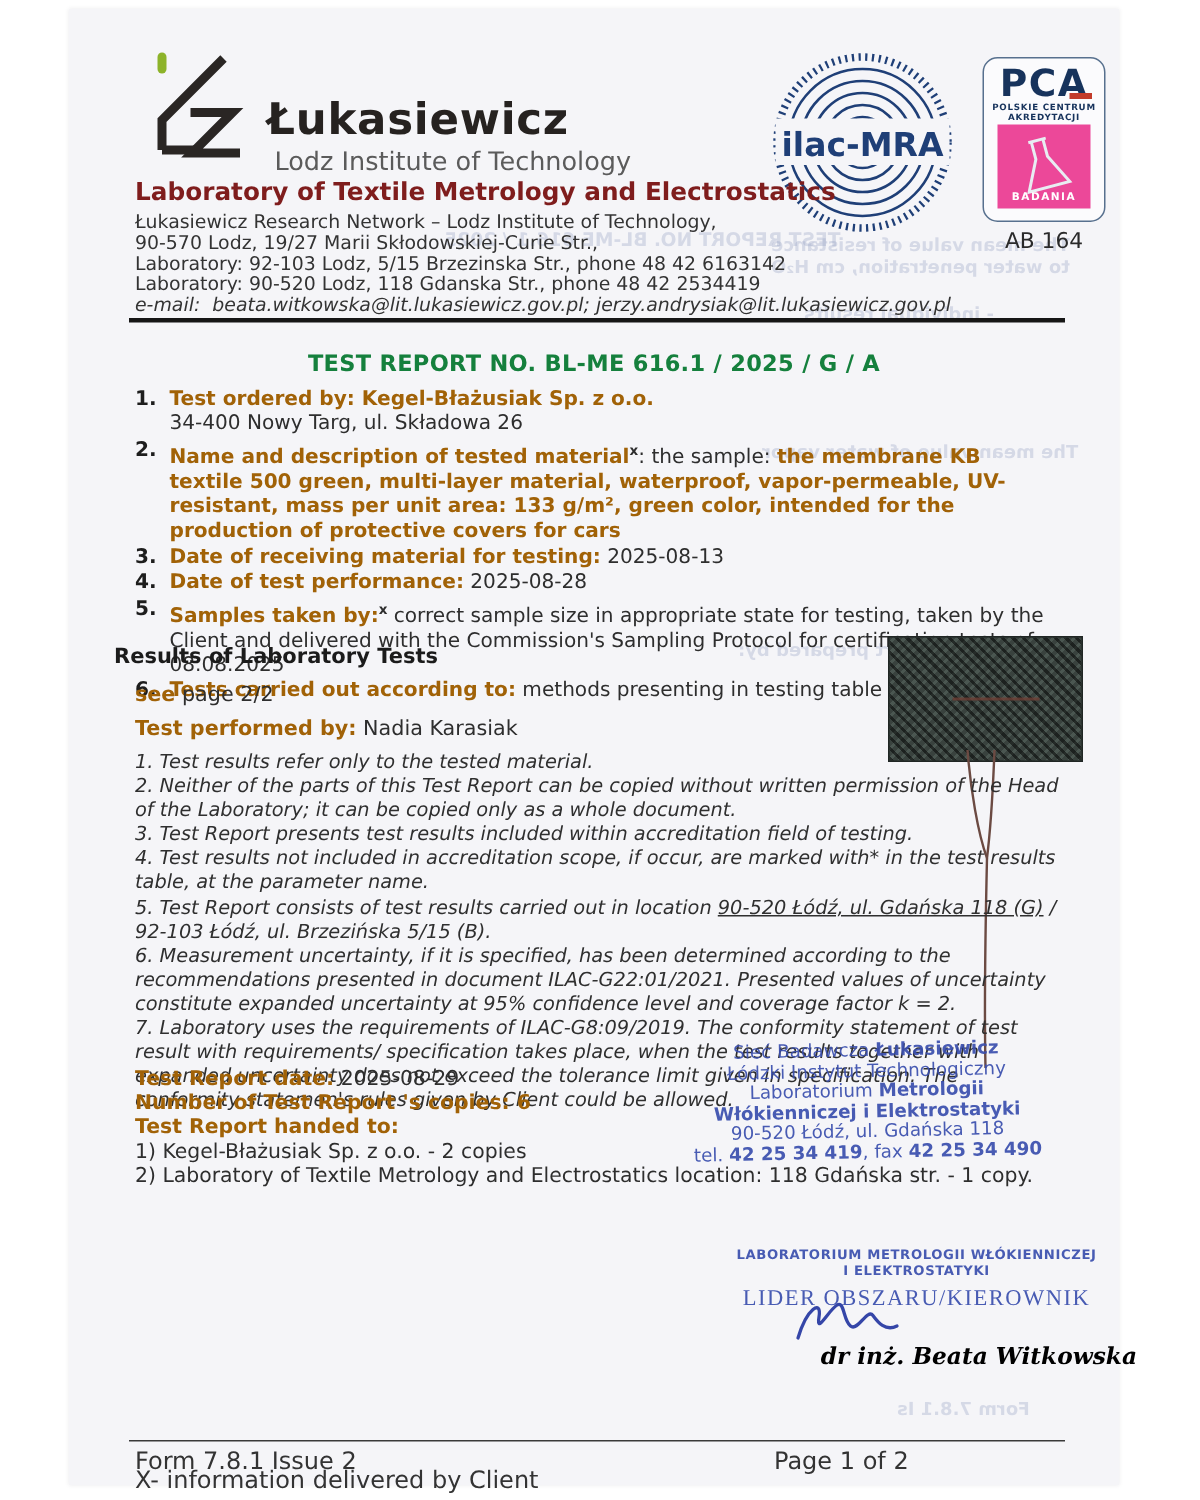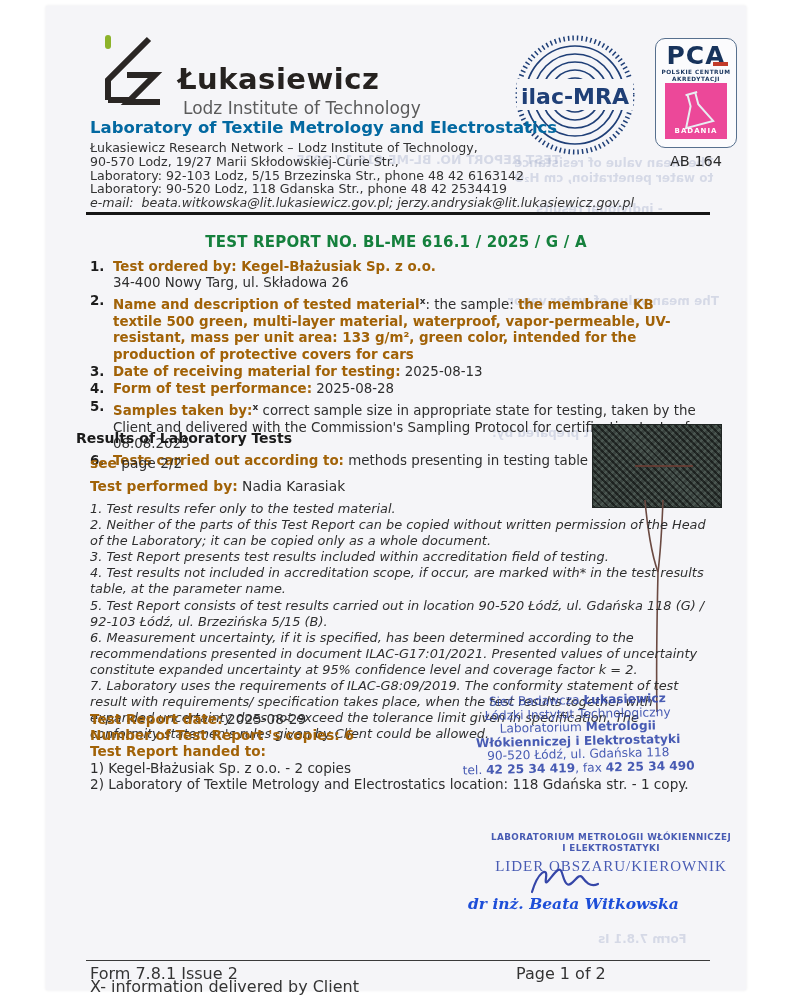--- a/index.html
+++ b/index.html
@@ -6,51 +6,51 @@
   body{width:800px;height:1000px;background:#ffffff;position:relative;overflow:hidden;
        font-family:"DejaVu Sans",sans-serif;color:#2e2e2e;}
   .page{position:absolute;left:46px;top:6px;width:700px;height:984px;background:#f5f5f8;
         box-shadow:0 0 3px rgba(40,40,60,.10);}
   .abs{position:absolute}
   .b{font-weight:bold;color:#a16207}
   .sup{vertical-align:super;font-size:9px;font-weight:bold}
   
   .brand-word{font-size:29px;font-weight:bold;color:#262220;letter-spacing:.5px}
   .brand-sub{font-size:17px;color:#5b5b5b}
-  .lab-title{font-size:16.5px;font-weight:bold;color:#0369a1}
+  .lab-title{font-size:16.5px;font-weight:bold;color:#7f1d1d}
   .addr{font-size:12.6px;line-height:13.8px;color:#333}
   .email-it{font-style:italic}
   .rule{background:#161616;height:2.5px}
   .thin-rule{background:#3a3a3a;height:1.2px}
   .title{font-size:15px;font-weight:bold;color:#15803d;text-align:center;letter-spacing:.2px}
   
   .list{font-size:13.4px;line-height:16.4px;width:606px}
   .li{position:relative;padding-left:23px;margin-bottom:1px}
   .num{position:absolute;left:0;font-weight:bold;color:#1d1d1d}
   
   .results-h{font-size:14px;font-weight:bold;text-align:left;color:#1b1b1b}
   .mid-line{font-size:13.8px}
   .notes{font-style:italic;font-size:12.9px;line-height:16.1px;color:#2f2f2f;width:616px}
-  .notes .u{}
+  .notes .u{text-decoration:underline}
   
   .swatch{width:128px;height:82px;background-color:#39423e;border:1px solid #202624;
           background-image:repeating-linear-gradient(45deg,rgba(0,0,0,.5) 0 2px,transparent 2px 5px),
                            repeating-linear-gradient(-45deg,rgba(120,140,130,.28) 0 2px,transparent 2px 5px);}
   .swatch-line{position:absolute;left:42px;top:40px;width:58px;height:1.5px;background:#6e3f35;opacity:.8}
   
   .meta{font-size:13.6px;line-height:16.2px}
   
   .stamp1{width:268px;text-align:center;color:#3a4fae;font-size:12.2px;line-height:13.6px;
           transform:rotate(-1.2deg);opacity:.92}
   .stamp1 .sb{font-weight:bold}
   .auth{width:330px;text-align:center;font-size:13.6px;font-weight:bold;color:#1b1b1b}
   .stamp2{width:274px;text-align:center;color:#3a4fae;opacity:.92}
   .stamp2 .s-small{font-size:8.8px;font-weight:bold;letter-spacing:.4px;line-height:11px}
   .stamp2 .s-big{font-size:15px;font-family:"Liberation Serif",serif;letter-spacing:1px;margin-top:4px}
-  .sig-name{width:290px;text-align:left;font-size:15.5px;font-style:italic;color:#1d4ed8;
+  .sig-name{width:290px;text-align:right;font-size:15.5px;font-style:italic;color:#000000;
             font-family:"DejaVu Serif",serif;font-weight:bold}
   
   .foot{font-size:16px;color:#333}
   
   .pca{width:82px;height:110px;border:1.5px solid #57708e;border-radius:10px;background:#fbfbfd;
        text-align:center;box-sizing:border-box;padding-top:4px}
   .pca-acronym{font-size:25px;font-weight:bold;color:#17335c;letter-spacing:1px;line-height:26px;position:relative;display:inline-block}
   .pca-red{position:absolute;right:-2px;bottom:3px;width:15px;height:4px;background:#c23b2a}
   .pca-org{font-size:5.8px;font-weight:bold;color:#17335c;letter-spacing:.5px;line-height:7px}
   .pca-square{width:62px;height:56px;background:#ec4899;margin:0 auto 0;position:relative}
@@ -132,21 +132,21 @@
       <span class="num">1.</span><span class="b">Test ordered by:</span><span class="b"> Kegel-Błażusiak Sp. z o.o.</span><br>
       <span>34-400 Nowy Targ, ul. Składowa 26</span>
     </div>
     <div class="li">
       <span class="num">2.</span><span class="b">Name and description of tested material</span><span class="sup">x</span><span>: the sample: </span><span class="b">the membrane KB textile 500 green, multi-layer material, waterproof, vapor-permeable, UV-resistant, mass per unit area: 133 g/m², green color, intended for the production of protective covers for cars</span>
     </div>
     <div class="li">
       <span class="num">3.</span><span class="b">Date of receiving material for testing:</span><span> 2025-08-13</span>
     </div>
     <div class="li">
-      <span class="num">4.</span><span class="b">Form of test performance:</span><span> 2025-08-28</span>
+      <span class="num">4.</span><span class="b">Date of test performance:</span><span> 2025-08-28</span>
     </div>
     <div class="li">
       <span class="num">5.</span><span class="b">Samples taken by:</span><span class="sup">x</span><span> correct sample size in appropriate state for testing, taken by the Client and delivered with the Commission's Sampling Protocol for certification tests of 08.08.2025</span>
     </div>
     <div class="li">
       <span class="num">6.</span><span class="b">Tests carried out according to:</span><span> methods presenting in testing table</span>
     </div>
   </div>
 
   <div class="abs results-h" style="left:30px;top:424px;width:640px">Results of Laboratory Tests</div>
@@ -167,21 +167,21 @@
       <path d="M72 76 C71 120 70 170 71 216"></path>
     </g>
   </svg>
 
   <div class="abs notes" style="left:44px;top:495px">
     <div>1.  Test results refer only to the tested material.</div>
     <div>2.  Neither of the parts of this Test Report can be copied without written permission of the Head of the Laboratory; it can be copied only as a whole document.</div>
     <div>3.  Test Report presents test results included within accreditation  field of testing.</div>
     <div>4.  Test results not included in accreditation scope, if occur, are marked with* in the test results table, at the parameter name.</div>
     <div><span>5.  Test Report consists of test results carried out in location </span><span class="u">90-520 Łódź, ul. Gdańska 118 (G)</span><span> / 92-103 Łódź, ul. Brzezińska 5/15 (B).</span></div>
-    <div>6.  Measurement uncertainty, if it is specified, has been determined according to the recommendations presented in document ILAC-G17:01/2021. Presented values of uncertainty constitute expanded uncertainty at 95% confidence level  and coverage factor k = 2.</div>
+    <div>6.  Measurement uncertainty, if it is specified, has been determined according to the recommendations presented in document ILAC-G22:01/2021. Presented values of uncertainty constitute expanded uncertainty at 95% confidence level  and coverage factor k = 2.</div>
     <div>7.  Laboratory uses the requirements of ILAC-G8:09/2019. The conformity statement of test result with requirements/ specification takes place, when the test results together with expanded uncertainty does not exceed the tolerance limit given in specification. The conformity statemen's rules given by Client could be allowed.</div>
   </div>
 
   <div class="abs meta" style="left:44px;top:705px">
     <div><span class="b">Test Report date:</span><span> 2025-08-29</span></div>
     <div class="b">Number of Test Report 's copies: 6</div>
     <div class="b">Test Report handed to:</div>
     <div>1) Kegel-Błażusiak Sp. z o.o. - 2 copies</div>
     <div>2) Laboratory of Textile Metrology and Electrostatics location: 118 Gdańska str. - 1 copy.</div>
   </div>

